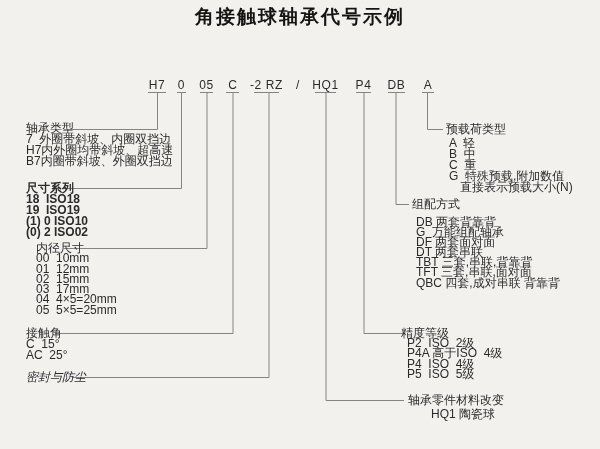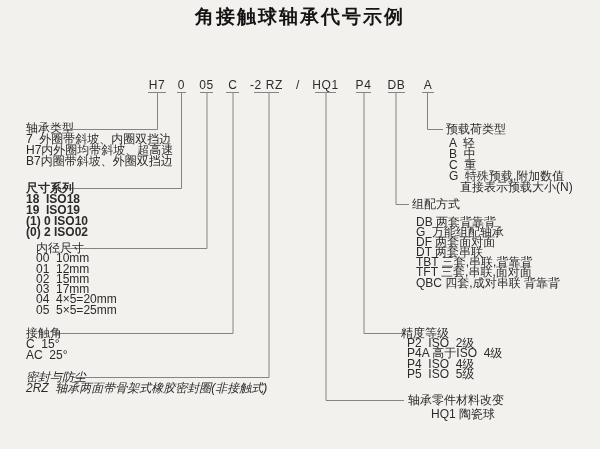--- a/index.html
+++ b/index.html
@@ -139,21 +139,20 @@
   </div>
 
   <div class="section txt s-angle">
     <div class="sec-label">接触角</div>
     <div class="sec-item">C  15°</div>
     <div class="sec-item">AC  25°</div>
   </div>
 
   <div class="section txt s-seal">
     <div class="sec-label">密封与防尘</div>
-    <div class="sec-item">2RZ  轴承两面带骨架式橡胶密封圈(非接触式)</div>
   </div>
 
   <div class="section txt sec-label s-preload-label">预载荷类型</div>
   <div class="section txt s-preload-items">
     <div class="sec-item">A  轻</div>
     <div class="sec-item">B  中</div>
     <div class="sec-item">C  重</div>
     <div class="sec-item">G  特殊预载,附加数值</div>
     <div class="sec-item indent-1">直接表示预载大小(N)</div>
   </div>

